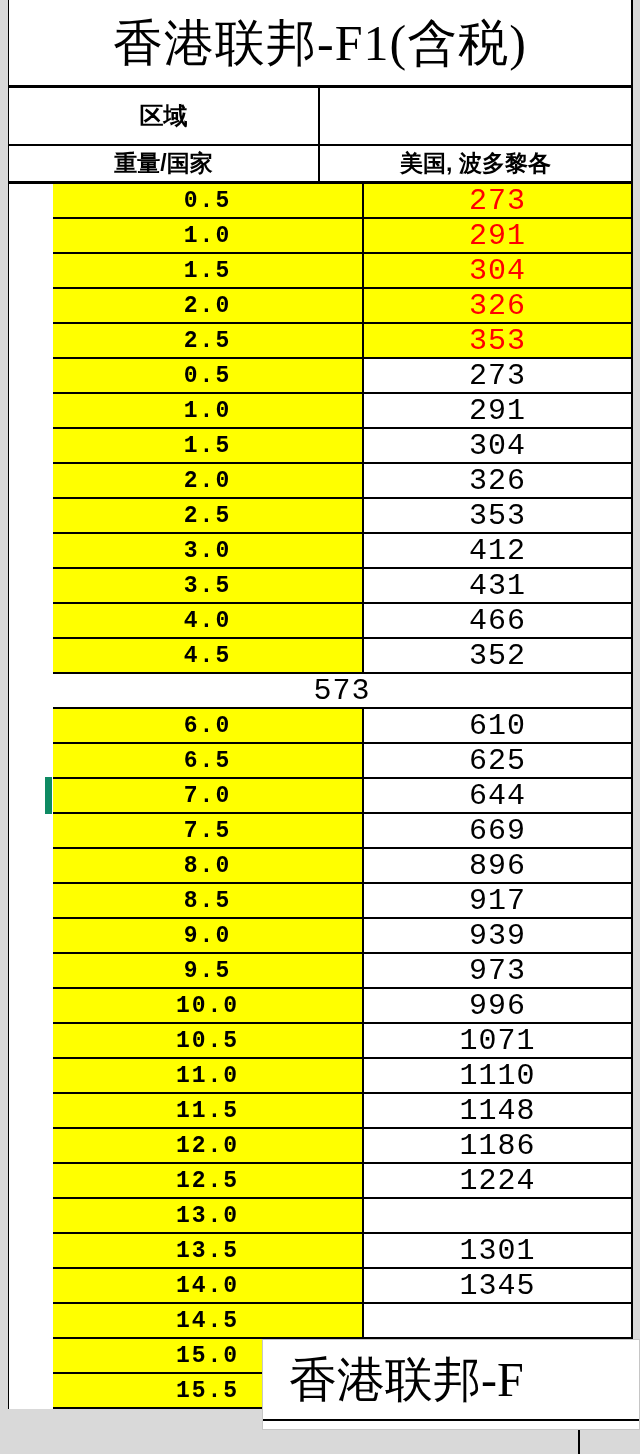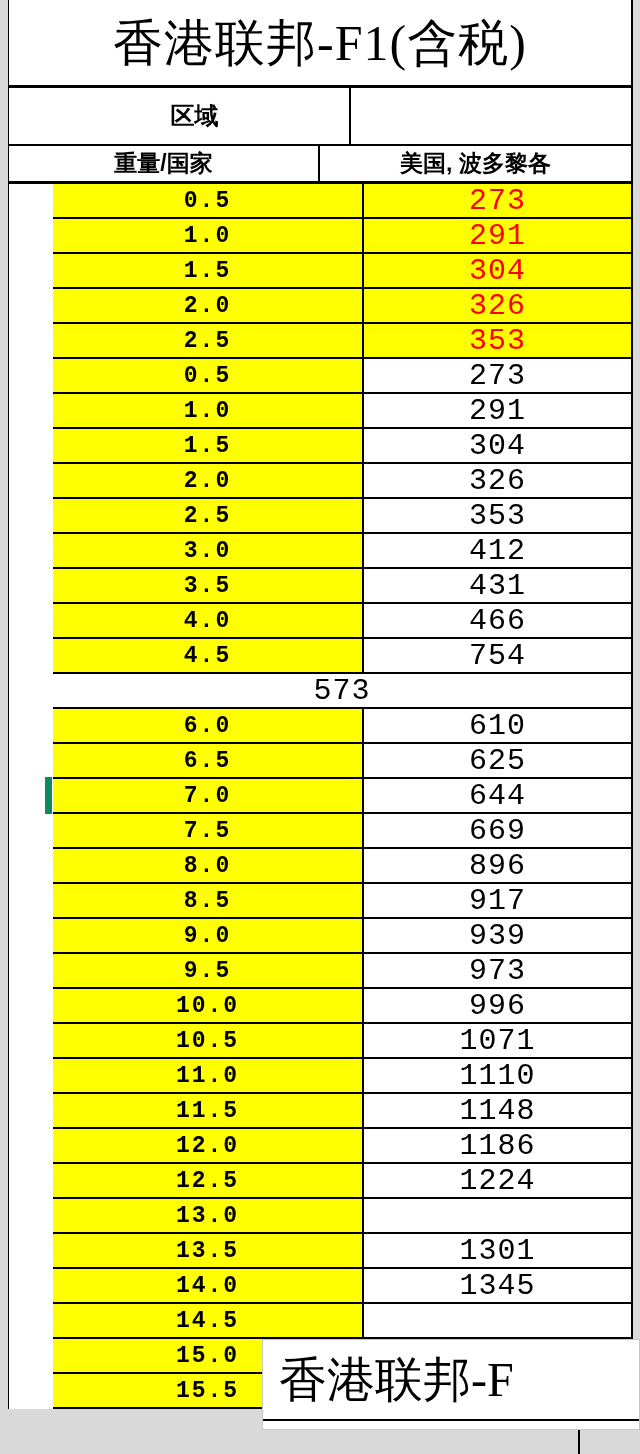--- a/index.html
+++ b/index.html
@@ -87,21 +87,20 @@
   .row-region .cell-r {
     background: #ffffff;
     display: flex;
     align-items: center;
     justify-content: center;
   }
   .row-region .cell-l {
     font-size: 24px;
     font-weight: bold;
     font-family: "Liberation Sans", "DejaVu Sans", sans-serif;
-    margin-left: 31px;
   }
 
   
   .row-colhead { height: 38px; border-bottom: 3px solid #000; }
   .row-colhead .cell-l,
   .row-colhead .cell-r {
     background: #ffffff;
     display: flex;
     align-items: center;
     justify-content: center;
@@ -165,21 +164,21 @@
     z-index: 20;
   }
   #overlay .ov-title {
     position: absolute;
     left: 0;
     top: 0;
     right: 0;
     height: 81px;
     display: flex;
     align-items: center;
-    padding-left: 16px;
+    padding-left: 26px;
     box-sizing: border-box;
     font-size: 48px;
     line-height: 1;
     white-space: nowrap;
     color: #000;
     font-family: "Liberation Serif", "DejaVu Serif", serif;
     border-bottom: 2px solid #000;
   }
   
   #overlay-grid {
@@ -269,21 +268,21 @@
         <div class="row row-data">
           <div class="cell-l">3.5</div>
           <div class="cell-r">431</div>
         </div>
         <div class="row row-data">
           <div class="cell-l">4.0</div>
           <div class="cell-r">466</div>
         </div>
         <div class="row row-data">
           <div class="cell-l">4.5</div>
-          <div class="cell-r">754</div>
+          <div class="cell-r">352</div>
         </div>
         <div class="row row-data">
           <div class="cell-r">573</div>
         </div>
         <div class="row row-data">
           <div class="cell-l">6.0</div>
           <div class="cell-r">610</div>
         </div>
         <div class="row row-data">
           <div class="cell-l">6.5</div>

